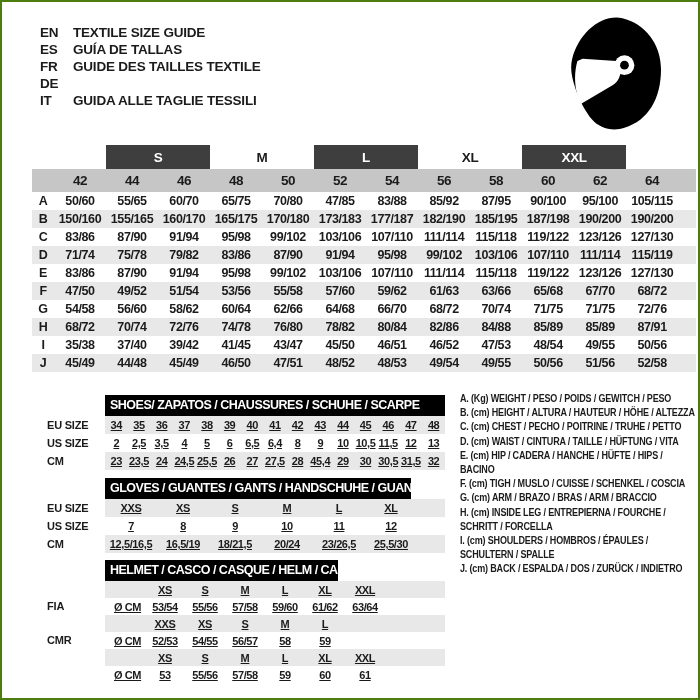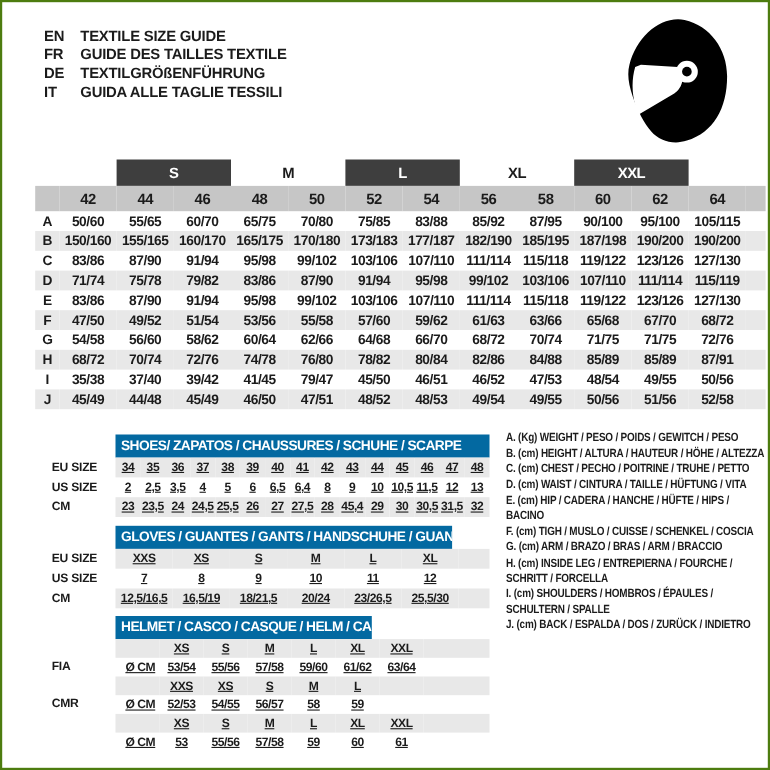--- a/index.html
+++ b/index.html
@@ -18,21 +18,21 @@
   
   table{border-collapse:collapse;table-layout:fixed;}
   td,th{padding:0;white-space:nowrap;overflow:visible;}
   .main{position:absolute;left:30px;top:143px;width:664px;font-weight:bold;letter-spacing:-0.4px;}
   .main th{height:24px;font-size:13.5px;text-align:center;font-weight:bold;}
   .main th.band{background:#3e3e3e;color:#fff;}
   .main tr.nums td{height:23px;background:#c6c6c6;font-size:13.5px;text-align:center;}
   .main tbody td{height:18px;font-size:12.5px;text-align:center;}
   tr.shade td{background:#e8e8e8;}
   
-  .sec-title{position:absolute;left:103px;height:21px;box-sizing:border-box;background:#0369a1;color:#fff;
+  .sec-title{position:absolute;left:103px;height:21px;box-sizing:border-box;background:#000000;color:#fff;
     font-weight:bold;font-size:12.5px;line-height:21px;padding-left:5px;letter-spacing:-0.5px;white-space:nowrap;overflow:hidden;}
   
   .sub{position:absolute;left:103px;width:340px;font-weight:bold;letter-spacing:-0.4px;text-decoration:underline;}
   .sub td{height:18px;font-size:11px;text-align:center;}
   .helmet-tbl td{height:17px;}
   .sub td.ocm{text-align:left;padding-left:9px;}
   
   .labels{position:absolute;left:45px;font-weight:bold;font-size:11px;letter-spacing:-0.2px;}
   .labels > div{height:18px;line-height:18px;}
   .hlabels{position:absolute;left:45px;font-weight:bold;font-size:11px;letter-spacing:-0.2px;}
@@ -43,28 +43,31 @@
 </style>
 </head>
 <body>
 
 <div class="page">
 
   <div class="languages" id="langs">
       <div class="lang-row">
         <span class="lang-code">EN</span>
         <span class="lang-label">TEXTILE SIZE GUIDE</span>
+      </div>
+      <div class="lang-row">
+        <span class="lang-code">ES</span>
+        <span class="lang-label">GUÍA DE TALLAS</span>
       </div>
       <div class="lang-row">
         <span class="lang-code">FR</span>
         <span class="lang-label">GUIDE DES TAILLES TEXTILE</span>
       </div>
       <div class="lang-row">
         <span class="lang-code">DE</span>
-        <span class="lang-label">TEXTILGRÖßENFÜHRUNG</span>
       </div>
       <div class="lang-row">
         <span class="lang-code">IT</span>
         <span class="lang-label">GUIDA ALLE TAGLIE TESSILI</span>
       </div>
     </div>
 
   <div class="logo">
     <svg viewBox="0 0 100 112" width="108" height="117" aria-hidden="true">
       <path fill="#000" d="M58 3 C80 8 95 28 95 52 C95 80 83 101 60 108 C48 112 36 108 29 100 C23 93 17 82 13 70 C9 58 8 50 10 42 C16 18 37 -1 58 3 Z"></path>
@@ -119,21 +122,21 @@
         </tr>
       </thead>
     <tbody id="mainBody">
         <tr>
           <td>A</td>
           <td>50/60</td>
           <td>55/65</td>
           <td>60/70</td>
           <td>65/75</td>
           <td>70/80</td>
-          <td>75/85</td>
+          <td>47/85</td>
           <td>83/88</td>
           <td>85/92</td>
           <td>87/95</td>
           <td>90/100</td>
           <td>95/100</td>
           <td>105/115</td>
           <td></td>
         </tr>
         <tr class="shade">
           <td>B</td>
@@ -246,21 +249,21 @@
           <td>85/89</td>
           <td>87/91</td>
           <td></td>
         </tr>
         <tr>
           <td>I</td>
           <td>35/38</td>
           <td>37/40</td>
           <td>39/42</td>
           <td>41/45</td>
-          <td>79/47</td>
+          <td>43/47</td>
           <td>45/50</td>
           <td>46/51</td>
           <td>46/52</td>
           <td>47/53</td>
           <td>48/54</td>
           <td>49/55</td>
           <td>50/56</td>
           <td></td>
         </tr>
         <tr class="shade">

